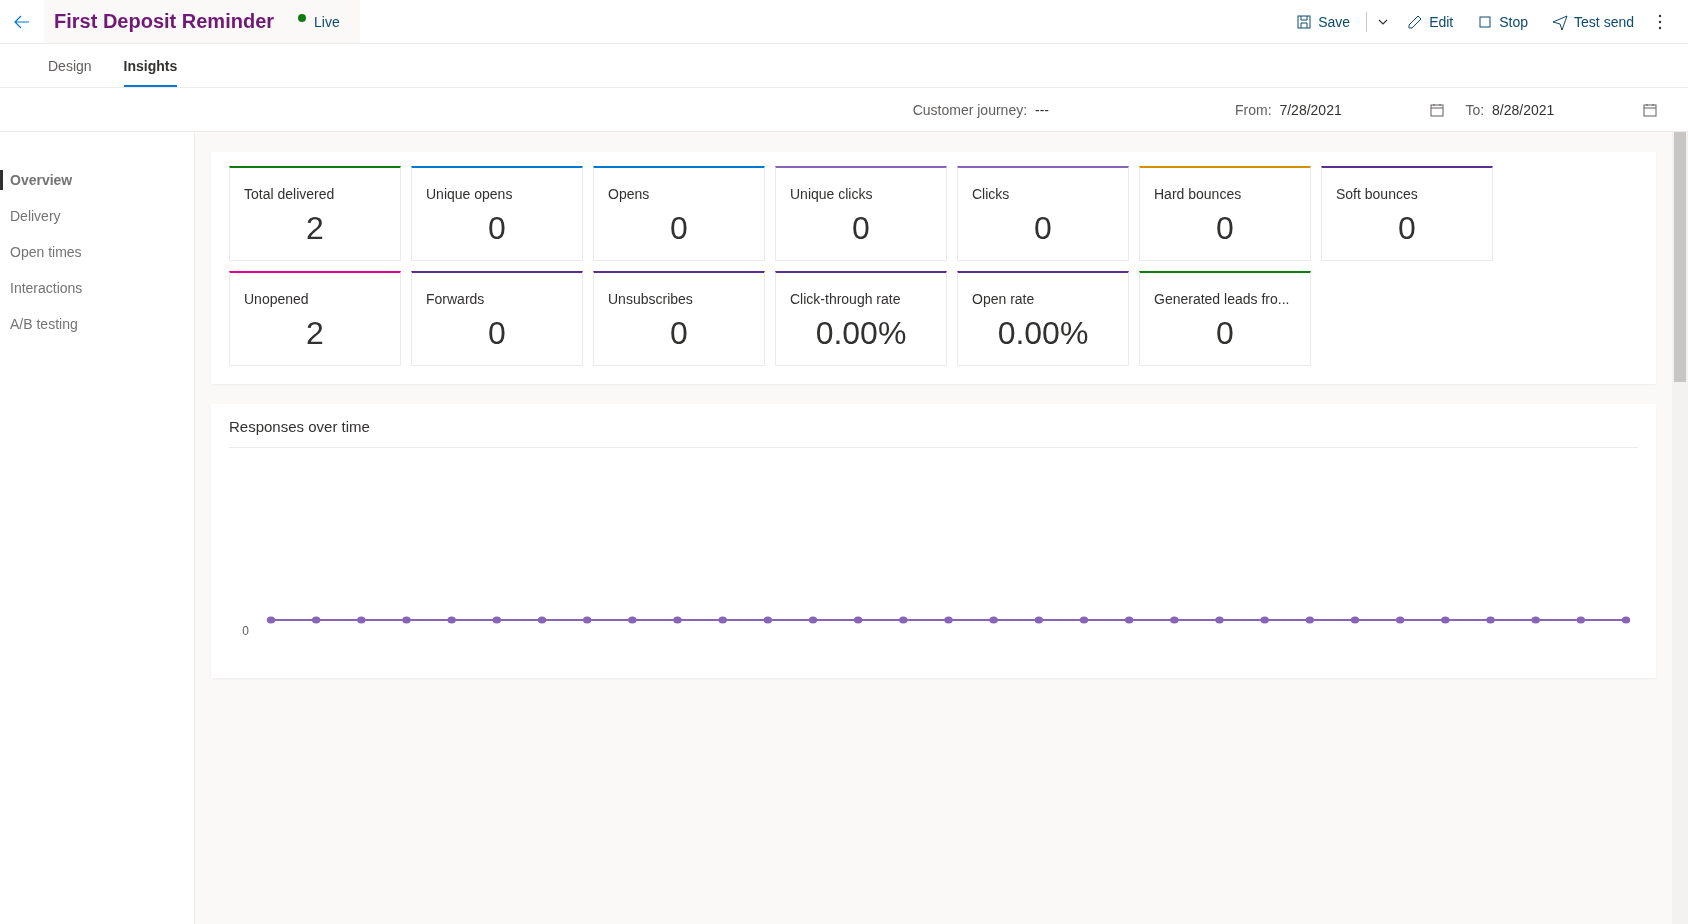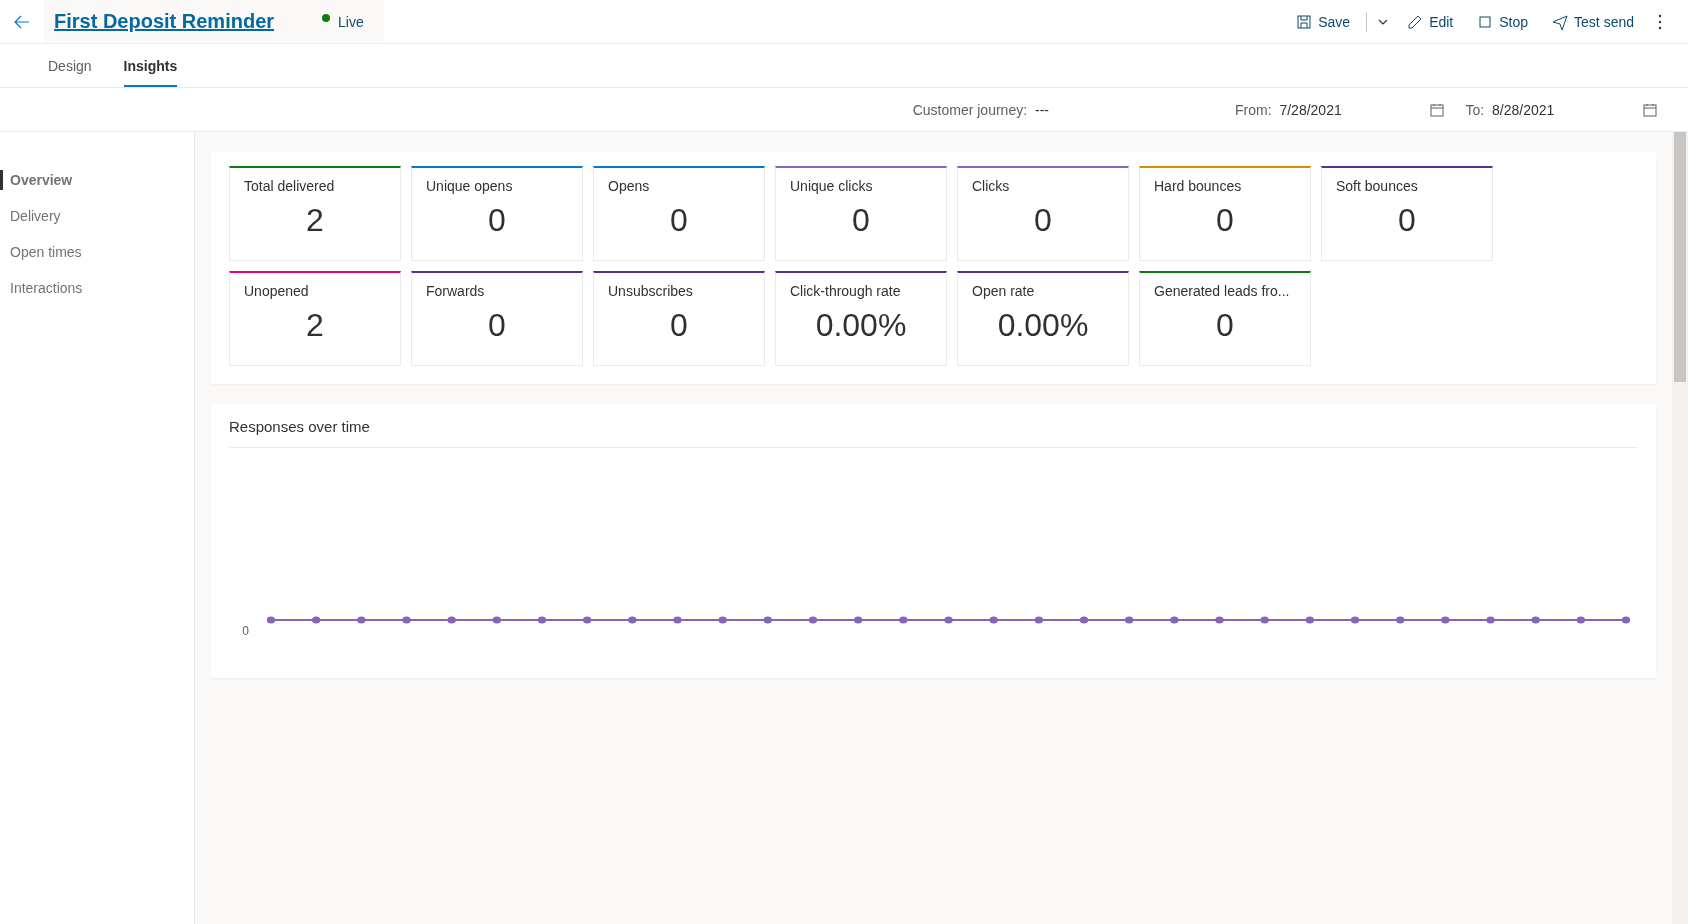--- a/index.html
+++ b/index.html
@@ -37,23 +37,22 @@
   .title-block {
     display: flex;
     align-items: center;
     padding: 0 20px 0 10px;
     background: #faf9f8;
     height: 100%;
   }
   .page-title {
     font-size: 20px;
     font-weight: 600;
-    color: #0369a1;
-    margin-right: 48px;
-    text-decoration: underline;
+    color: #701a75;
+    margin-right: 24px;
   }
   .status {
     display: flex;
     color: #0c4a6e;
   }
   .status-dot {
     width: 8px;
     height: 8px;
     border-radius: 50%;
     background: #107c10;
@@ -213,20 +212,21 @@
     border: 1px solid #edebe9;
     border-top: 2px solid;
     padding: 10px 14px;
   }
   .card-label {
     font-size: 14px;
     color: #323130;
     white-space: nowrap;
     overflow: hidden;
     text-overflow: ellipsis;
+    margin-top: 8px;
   }
   .card-value {
     font-size: 32px;
     font-weight: 400;
     text-align: center;
     margin-top: 8px;
     color: #323130;
   }
 
   
@@ -346,20 +346,21 @@
       </svg>
   </span>
 </div>
 
 <div class="main">
   <div class="sidebar">
     <div class="sidebar-item active"><span>Overview</span></div>
     <div class="sidebar-item"><span>Delivery</span></div>
     <div class="sidebar-item"><span>Open times</span></div>
     <div class="sidebar-item"><span>Interactions</span></div>
+    <div class="sidebar-item"><span>A/B testing</span></div>
   </div>
 
   <div class="content">
     <div class="scrollbar-fake">
       <div class="scrollbar-thumb"></div>
     </div>
 
     <div class="panel">
       <div class="cards" id="cards-container">
           <div class="card" style="border-top-color: rgb(16, 124, 16);">

